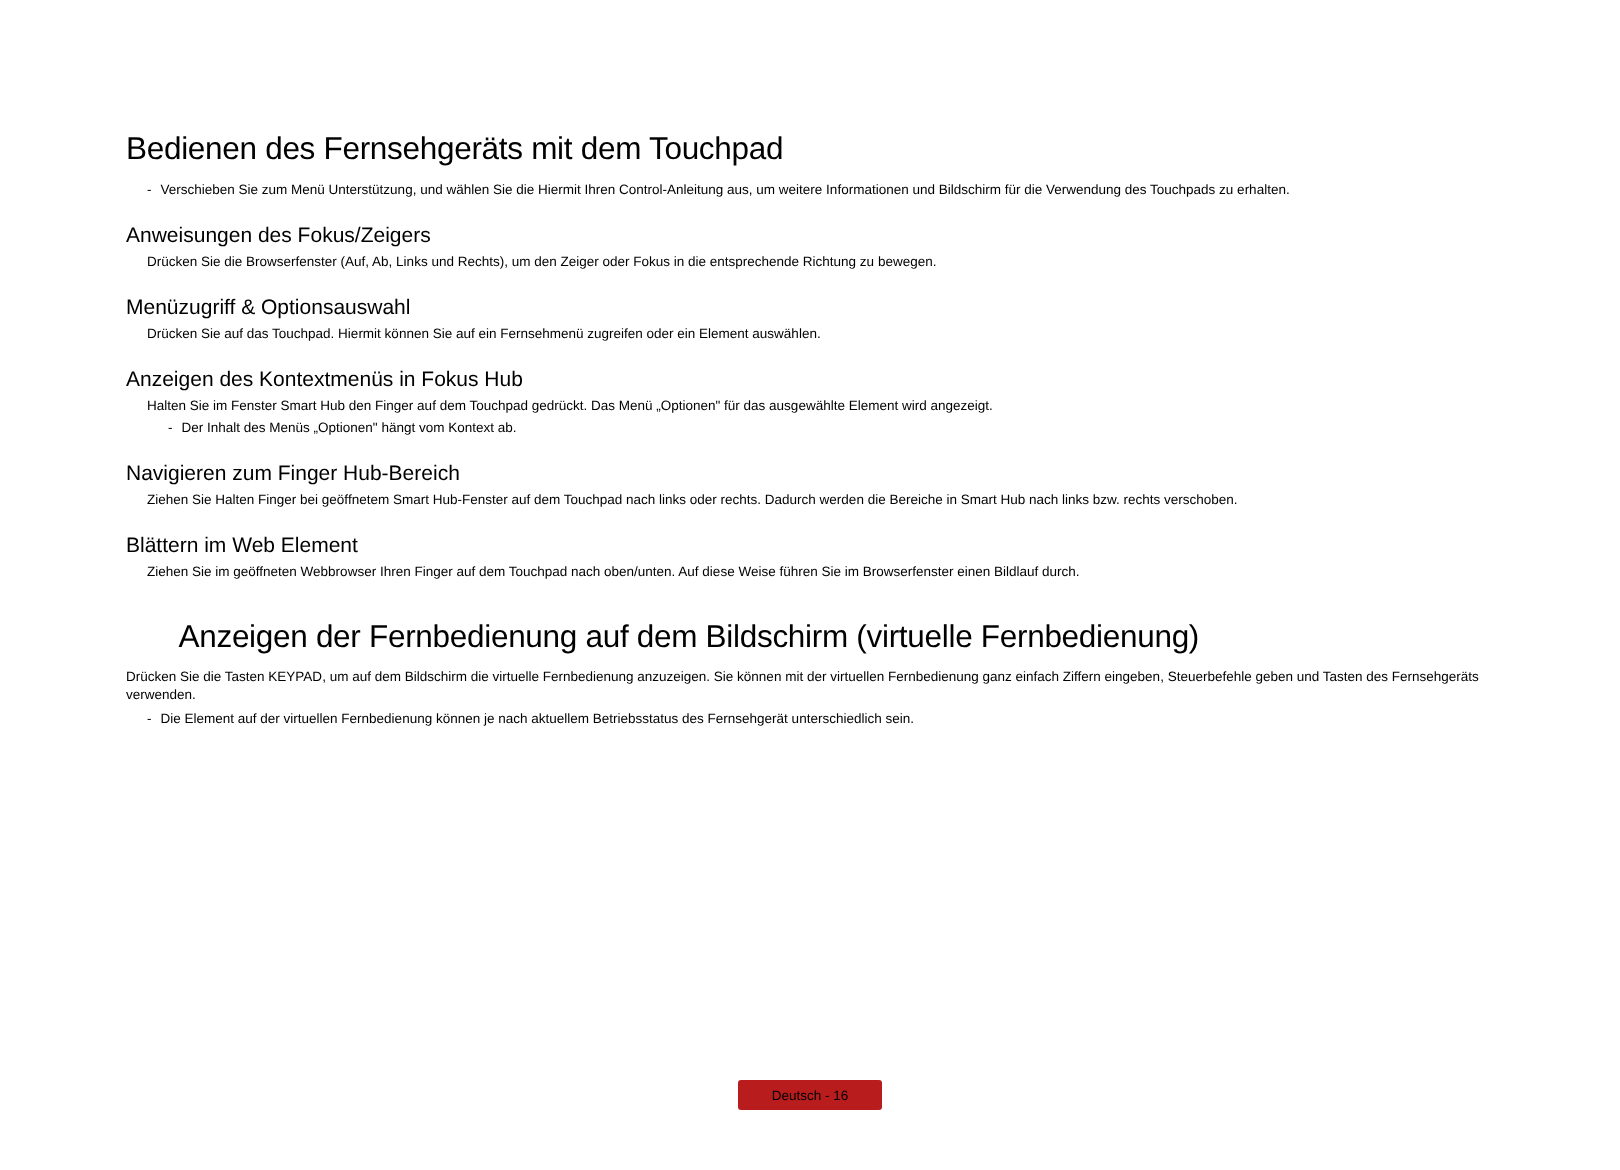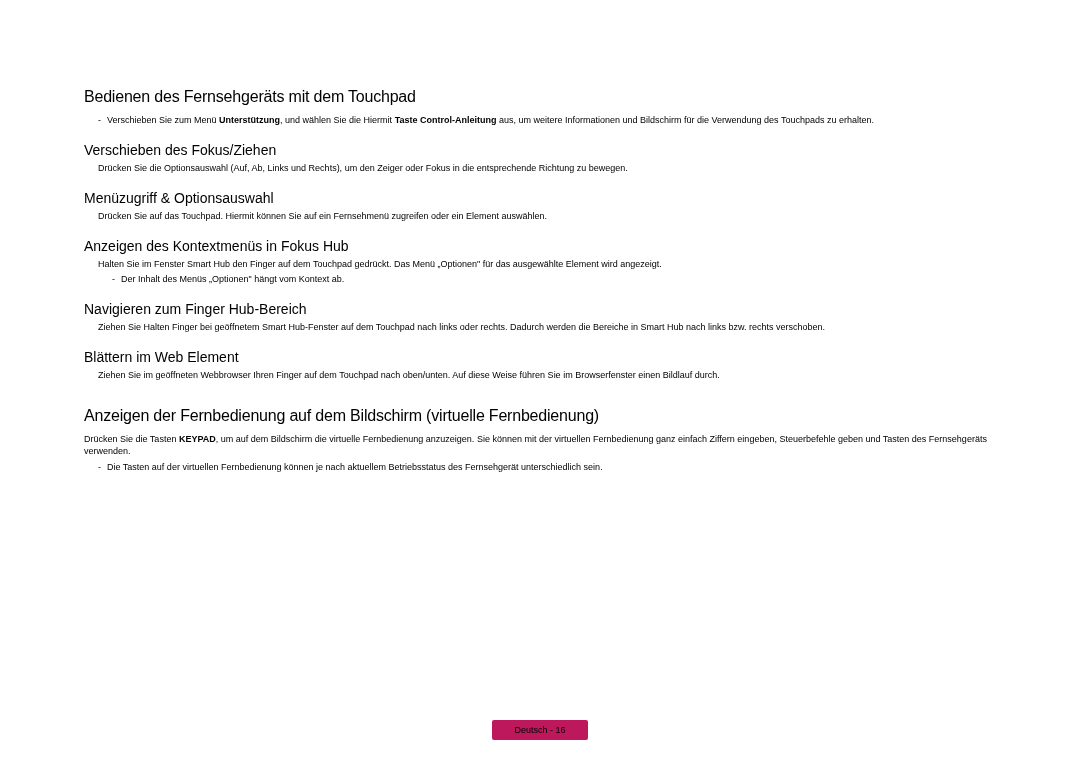--- a/index.html
+++ b/index.html
@@ -6,21 +6,21 @@
   body {
     width: 1080px;
     height: 780px;
     background: #fff;
     font-family: Arial, Helvetica, sans-serif;
     color: #000;
     padding: 88px 84px 0 84px;
     position: relative;
   }
   .h1 {
-    font-size: 16px;
+    font-size: 21px;
     font-weight: 400;
     margin-bottom: 8px;
     letter-spacing: -0.2px;
   }
   .h2 {
     font-size: 14px;
     font-weight: 400;
     margin-top: 16px;
     margin-bottom: 4px;
   }
@@ -40,51 +40,51 @@
     margin-left: 14px;
   }
   .sub-dash {
     display: flex;
     gap: 6px;
     font-size: 9px;
     line-height: 1.35;
     padding-left: 28px;
     margin-top: 2px;
   }
-  .bold { font-weight: 700; }
-  .section-gap { margin-top: 26px; }
+  .bold { font-weight: 400; }
+  .section-gap { margin-top: 26px; margin-left: 35px; }
   .footer {
     position: absolute;
     bottom: 40px;
     left: 0;
     width: 100%;
     display: flex;
     justify-content: center;
   }
   .footer-pill {
-    background: #be185d;
+    background: #b91c1c;
     padding: 5px 22px;
     font-size: 9px;
     border-radius: 2px;
   }
 </style>
 </head>
 <body>
 
 <h1 class="h1">Bedienen des Fernsehgeräts mit dem Touchpad</h1>
 
 <div class="intro-row">
   <span class="dash">-</span>
   <span class="intro-text">
-    <span>Verschieben Sie zum Menü </span><span class="bold">Unterstützung</span><span>, und wählen Sie die Hiermit </span><span class="bold">Taste Control-Anleitung</span><span> aus, um weitere Informationen und Bildschirm für die Verwendung des Touchpads zu erhalten.</span>
+    <span>Verschieben Sie zum Menü </span><span class="bold">Unterstützung</span><span>, und wählen Sie die Hiermit </span><span class="bold">Ihren Control-Anleitung</span><span> aus, um weitere Informationen und Bildschirm für die Verwendung des Touchpads zu erhalten.</span>
   </span>
 </div>
 
-<h2 class="h2">Verschieben des Fokus/Ziehen</h2>
-<p class="body-text">Drücken Sie die Optionsauswahl (Auf, Ab, Links und Rechts), um den Zeiger oder Fokus in die entsprechende Richtung zu bewegen.</p>
+<h2 class="h2">Anweisungen des Fokus/Zeigers</h2>
+<p class="body-text">Drücken Sie die Browserfenster (Auf, Ab, Links und Rechts), um den Zeiger oder Fokus in die entsprechende Richtung zu bewegen.</p>
 
 <h2 class="h2">Menüzugriff &amp; Optionsauswahl</h2>
 <p class="body-text">Drücken Sie auf das Touchpad. Hiermit können Sie auf ein Fernsehmenü zugreifen oder ein Element auswählen.</p>
 
 <h2 class="h2">Anzeigen des Kontextmenüs in Fokus Hub</h2>
 <p class="body-text">Halten Sie im Fenster Smart Hub den Finger auf dem Touchpad gedrückt. Das Menü „Optionen" für das ausgewählte Element wird angezeigt.</p>
 <div class="sub-dash">
   <span class="dash">-</span>
   <span>Der Inhalt des Menüs „Optionen" hängt vom Kontext ab.</span>
 </div>
@@ -94,18 +94,18 @@
 
 <h2 class="h2">Blättern im  Web Element</h2>
 <p class="body-text">Ziehen Sie im geöffneten Webbrowser Ihren Finger auf dem Touchpad nach oben/unten. Auf diese Weise führen Sie im Browserfenster einen Bildlauf durch.</p>
 
 <h1 class="h1 section-gap">Anzeigen der Fernbedienung auf dem Bildschirm (virtuelle Fernbedienung)</h1>
 <p class="body-text" style="margin-left:0;">
   <span>Drücken Sie die Tasten </span><span class="bold">KEYPAD</span><span>, um auf dem Bildschirm die virtuelle Fernbedienung anzuzeigen. Sie können mit der virtuellen Fernbedienung ganz einfach Ziffern eingeben, Steuerbefehle geben und Tasten des Fernsehgeräts verwenden.</span>
 </p>
 <div class="sub-dash" style="padding-left:14px; margin-top:4px;">
   <span class="dash">-</span>
-  <span>Die Tasten auf der virtuellen Fernbedienung können je nach aktuellem Betriebsstatus des Fernsehgerät unterschiedlich sein.</span>
+  <span>Die Element auf der virtuellen Fernbedienung können je nach aktuellem Betriebsstatus des Fernsehgerät unterschiedlich sein.</span>
 </div>
 
 <div class="footer">
   <div class="footer-pill">Deutsch - 16</div>
 </div>
 
 </body></html>

